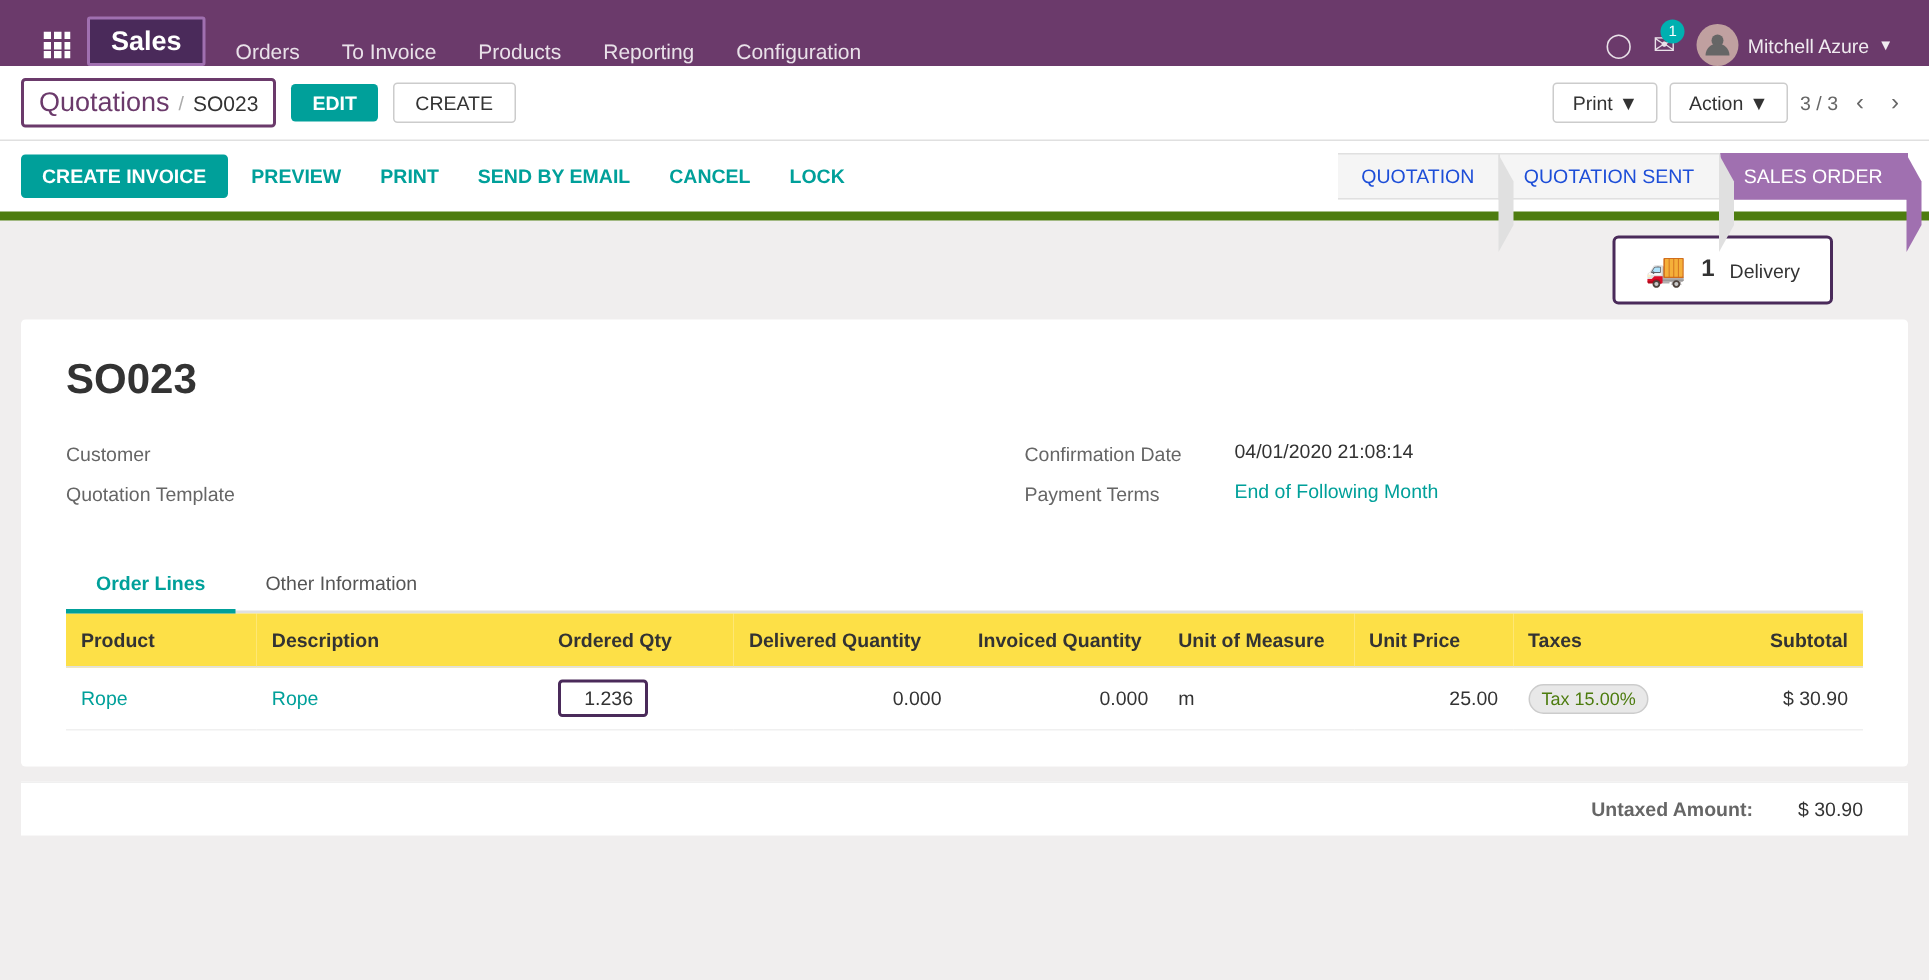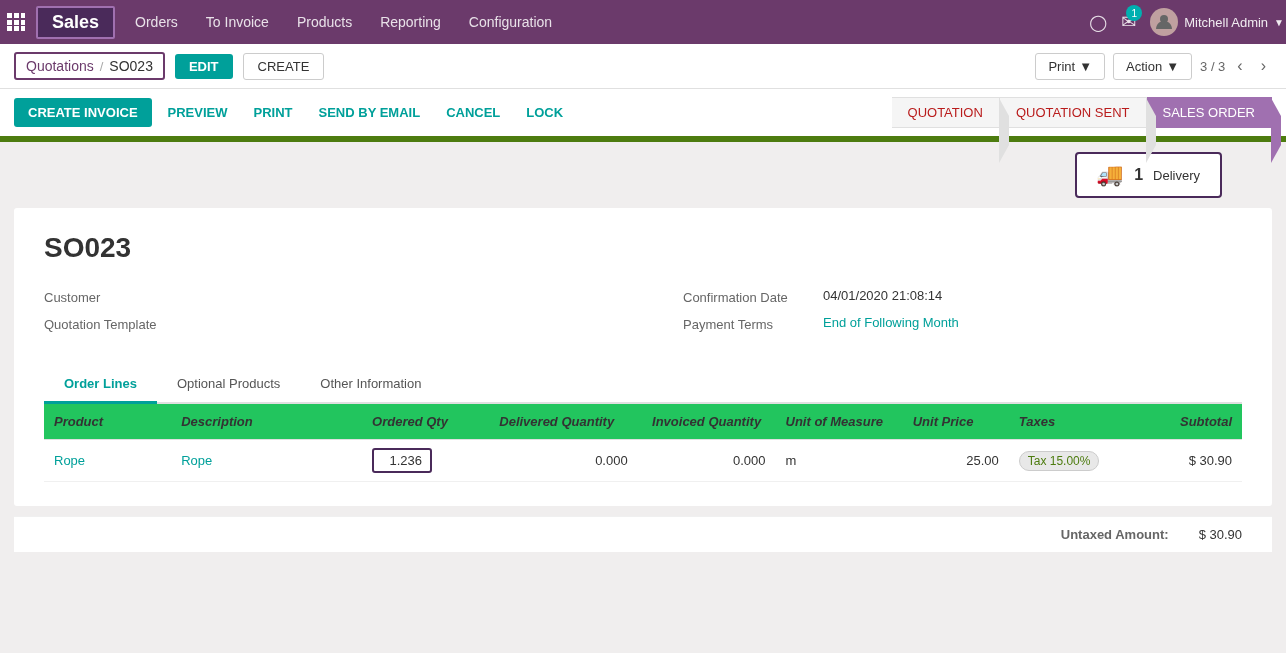--- a/index.html
+++ b/index.html
@@ -2,23 +2,23 @@
 <html><head>
   <meta charset="utf-8">
   <style>
     * { box-sizing: border-box; margin: 0; padding: 0; }
     body { font-family: Arial, sans-serif; font-size: 13px; background: #f0eeee; color: #333; }
 
     
     .top-nav {
       background: #6b3a6b;
       display: flex;
-      align-items: center;
+      align-items: flex-end;
       height: 44px;
-      padding: 0 2px;
+      padding: 0 24px;
       color: white;
     }
     .nav-grid-icon {
       width: 28px; height: 28px;
       display: flex; align-items: center; justify-content: center;
       cursor: pointer; margin-right: 6px;
     }
     .nav-brand {
       background: #4a2a5a;
       color: white;
@@ -62,21 +62,21 @@
       border-bottom: 1px solid #e0e0e0;
     }
     .breadcrumb {
       display: flex;
       align-items: center;
       gap: 6px;
       border: 2px solid #6b3a6b;
       border-radius: 3px;
       padding: 4px 10px;
     }
-    .breadcrumb-link { color: #6b3a6b; font-size: 14px; cursor: pointer; font-weight: 500; }
+    .breadcrumb-link { color: #6b3a6b; font-size: 18px; cursor: pointer; font-weight: 500; }
     .breadcrumb-sep { color: #aaa; }
     .breadcrumb-current { color: #333; font-size: 14px; font-weight: 500; }
     .btn-edit {
       background: #00a09a;
       color: white;
       border: none;
       border-radius: 3px;
       padding: 5px 14px;
       font-size: 13px;
       font-weight: bold;
@@ -130,21 +130,21 @@
       padding: 7px 10px;
       font-size: 13px;
       font-weight: bold;
       cursor: pointer;
     }
     .toolbar-spacer { flex: 1; }
     .status-bar { display: flex; align-items: center; gap: 0; }
     .status-item {
       padding: 7px 16px;
       font-size: 13px;
-      color: #b91c1c;
+      color: #1d4ed8;
       background: #f5f5f5;
       border-top: 1px solid #e0e0e0;
       border-bottom: 1px solid #e0e0e0;
       border-right: 1px solid #e0e0e0;
       cursor: default;
       position: relative;
     }
     .status-item::after {
       content: '';
       position: absolute;
@@ -255,22 +255,21 @@
     
     .table-container { margin-top: 0; }
     table { width: 100%; border-collapse: collapse; }
     th {
       text-align: left;
       padding: 10px 10px;
       font-size: 13px;
       font-weight: bold;
       color: #333;
       border-bottom: 1px solid #e0e0e0;
-      background: #22c55e;
-      font-style: italic;
+      background: #fde047;
     }
     td {
       padding: 8px 10px;
       font-size: 13px;
       border-bottom: 1px solid #f0f0f0;
     }
     .col-product { width: 120px; }
     .col-description { width: 180px; }
     .col-ordqty { width: 120px; }
     .col-delqty { width: 140px; }
@@ -349,21 +348,21 @@
       <span style="font-size:18px; color:rgba(255,255,255,0.85);">✉</span>
       <span class="badge">1</span>
     </div>
     <div class="nav-user">
       <div class="user-avatar">
         <svg width="18" height="18" viewBox="0 0 18 18" fill="#666">
           <circle cx="9" cy="6" r="4"></circle>
             <path d="M1 16c0-4.4 3.6-8 8-8s8 3.6 8 8"></path>
         </svg>
       </div>
-      <span>Mitchell Admin</span>
+      <span>Mitchell Azure</span>
       <span style="font-size:10px;">▼</span>
     </div>
   </div>
 </div>
 
 <div class="breadcrumb-row">
   <div style="display:flex; align-items:center; gap:10px;">
     <div class="breadcrumb">
       <span class="breadcrumb-link">Quotations</span>
       <span class="breadcrumb-sep">/</span>
@@ -435,21 +434,20 @@
         </div>
         <div class="field-row">
           <span class="field-label">Payment Terms</span>
           <span class="field-value">End of Following Month</span>
         </div>
       </div>
     </div>
 
     <div class="tabs">
       <div class="tab active">Order Lines</div>
-      <div class="tab">Optional Products</div>
       <div class="tab">Other Information</div>
     </div>
 
     <div class="table-container">
       <table>
         <thead>
           <tr>
             <th class="col-product">Product</th>
             <th class="col-description">Description</th>
             <th class="col-ordqty">Ordered Qty</th>

